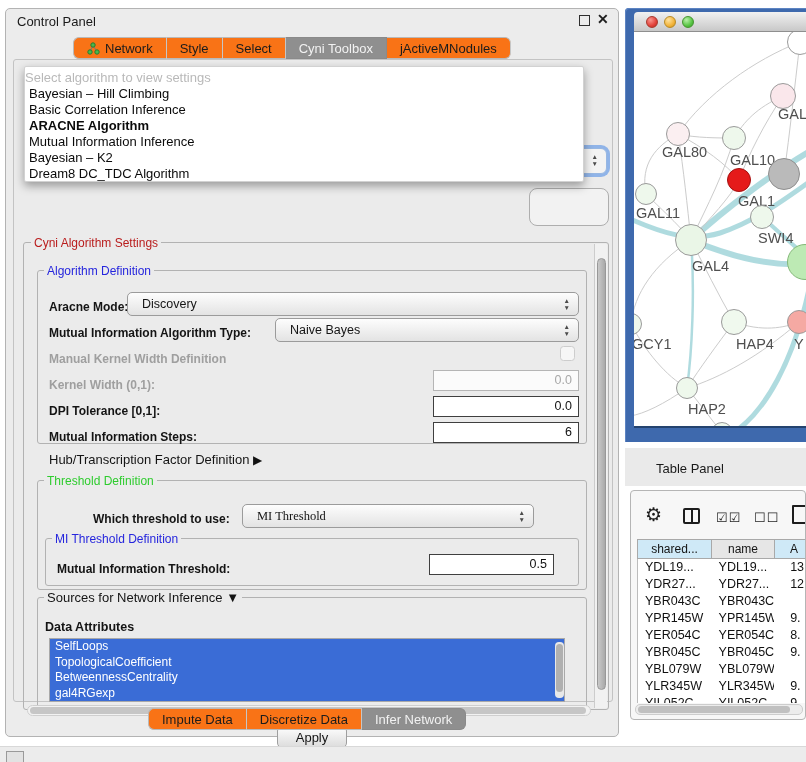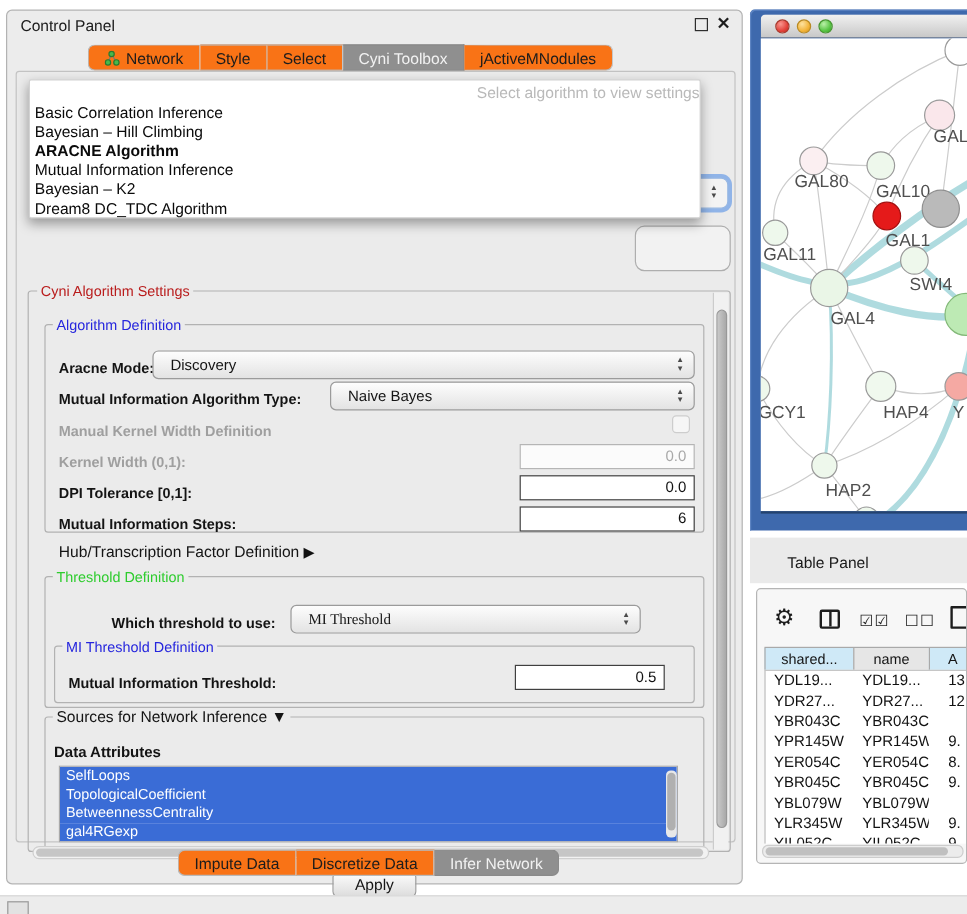--- a/index.html
+++ b/index.html
@@ -83,21 +83,21 @@
   #cyni-hsb-thumb { left:2px; top:1px; width:556px; height:7px; background:#c6c6c6; border-radius:4px; }
 
   #apply-btn { left:263px; top:666px; width:70px; height:22px; border:1px solid #9e9e9e;
                border-radius:5px; background:linear-gradient(#fefefe,#dcdcdc); font-size:13px;
                color:#141414; display:flex; align-items:center; justify-content:center; }
 
   
   #dropdown { left:18px; top:57px; width:560px; height:116px; background:#ffffff;
               border:1px solid #d2d2d2; border-radius:2px; z-index:50;
               box-shadow:0 4px 10px rgba(0,0,0,.35); }
-  #dd-header { text-align:right; font-size:13px; color:#b9b9b9; padding-top:3px; height:19px; }
+  #dd-header { text-align:left; font-size:13px; color:#b9b9b9; padding-top:3px; height:19px; }
   .dd-item { font-size:13px; color:#0a0a0a; padding-left:4px; height:16px; line-height:16px; }
   .dd-item.sel { font-weight:bold; }
 
   
   #net-frame { left:625px; top:8px; width:181px; height:434px; background:#3e69ad;
                border-radius:4px 0 0 0; box-shadow:inset 1px 1px 0 #5d84c2; }
   #net-title { left:634px; top:12px; width:172px; height:20px;
                background:linear-gradient(#f1f1f1,#c8c8c8); border-bottom:1px solid #8f8f8f;
                border-radius:4px 0 0 0; }
   .light { position:absolute; top:4px; width:12px; height:12px; border-radius:50%; }
@@ -265,22 +265,22 @@
     <div id="cyni-hsb" class="abs">
         <div id="cyni-hsb-thumb" class="abs"></div>
       </div>
 
     <div id="apply-btn" class="abs">Apply</div>
   </div>
 
   <div id="dropdown" class="abs">
     <div id="dd-header">Select algorithm to view settings</div>
     <div id="dd-items">
+        <div class="dd-item">Bayesian – Hill Climbing</div>
         <div class="dd-item">Basic Correlation Inference</div>
-        <div class="dd-item">Bayesian – Hill Climbing</div>
         <div class="dd-item sel">ARACNE Algorithm</div>
         <div class="dd-item">Mutual Information Inference</div>
         <div class="dd-item">Bayesian – K2</div>
         <div class="dd-item">Dream8 DC_TDC Algorithm</div>
       </div>
   </div>
 
   <div id="bottom-tabs" class="abs tabbar">
     <div class="tab">
         <span>Impute Data</span>

